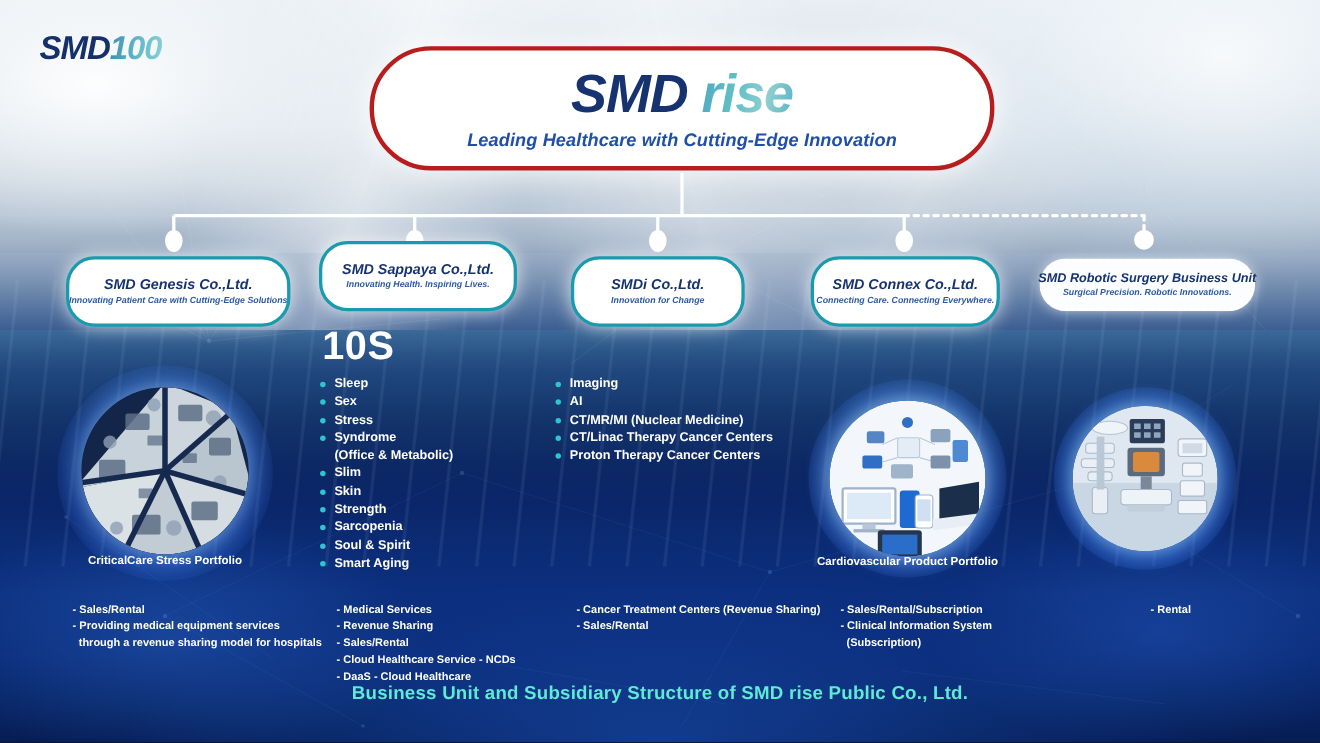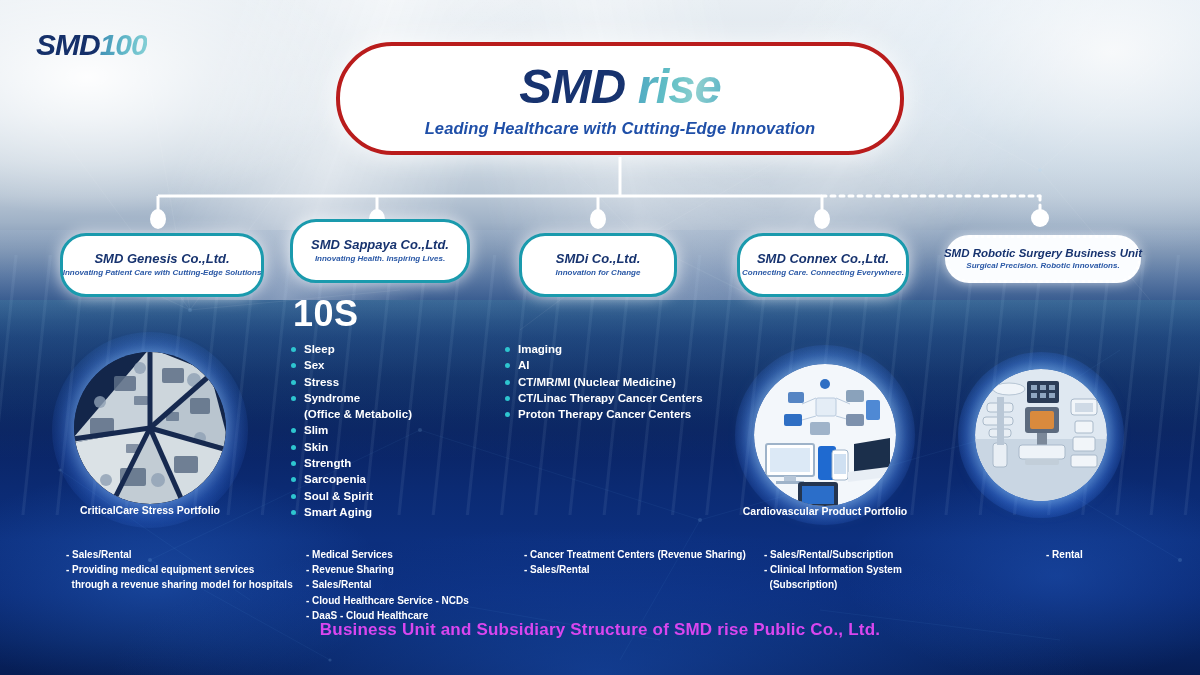--- a/index.html
+++ b/index.html
@@ -93,21 +93,21 @@
     text-align:center;white-space:nowrap;}
 
   .dlist{position:absolute;margin:16px;padding:0;list-style:none;}
   .dlist li{font-size:10px;font-weight:bold;color:#ffffff;line-height:15.2px;white-space:nowrap;}
 
   
   .circ{position:absolute;border-radius:50%;}
   .circ-halo{position:absolute;border-radius:50%;}
 
   .footer{position:absolute;left:0;top:620px;width:1200px;text-align:center;
-    font-size:17px;font-weight:bold;color:#d946ef;letter-spacing:.2px;}
+    font-size:17px;font-weight:bold;color:#5eead4;letter-spacing:.2px;}
 </style>
 </head>
 <body>
 
 <div id="stage">
 
   <div class="bg-base"></div>
   <div class="bg-top-sheen"></div>
   <div class="bg-glow-left"></div>
   <div class="bg-glow-right"></div>

